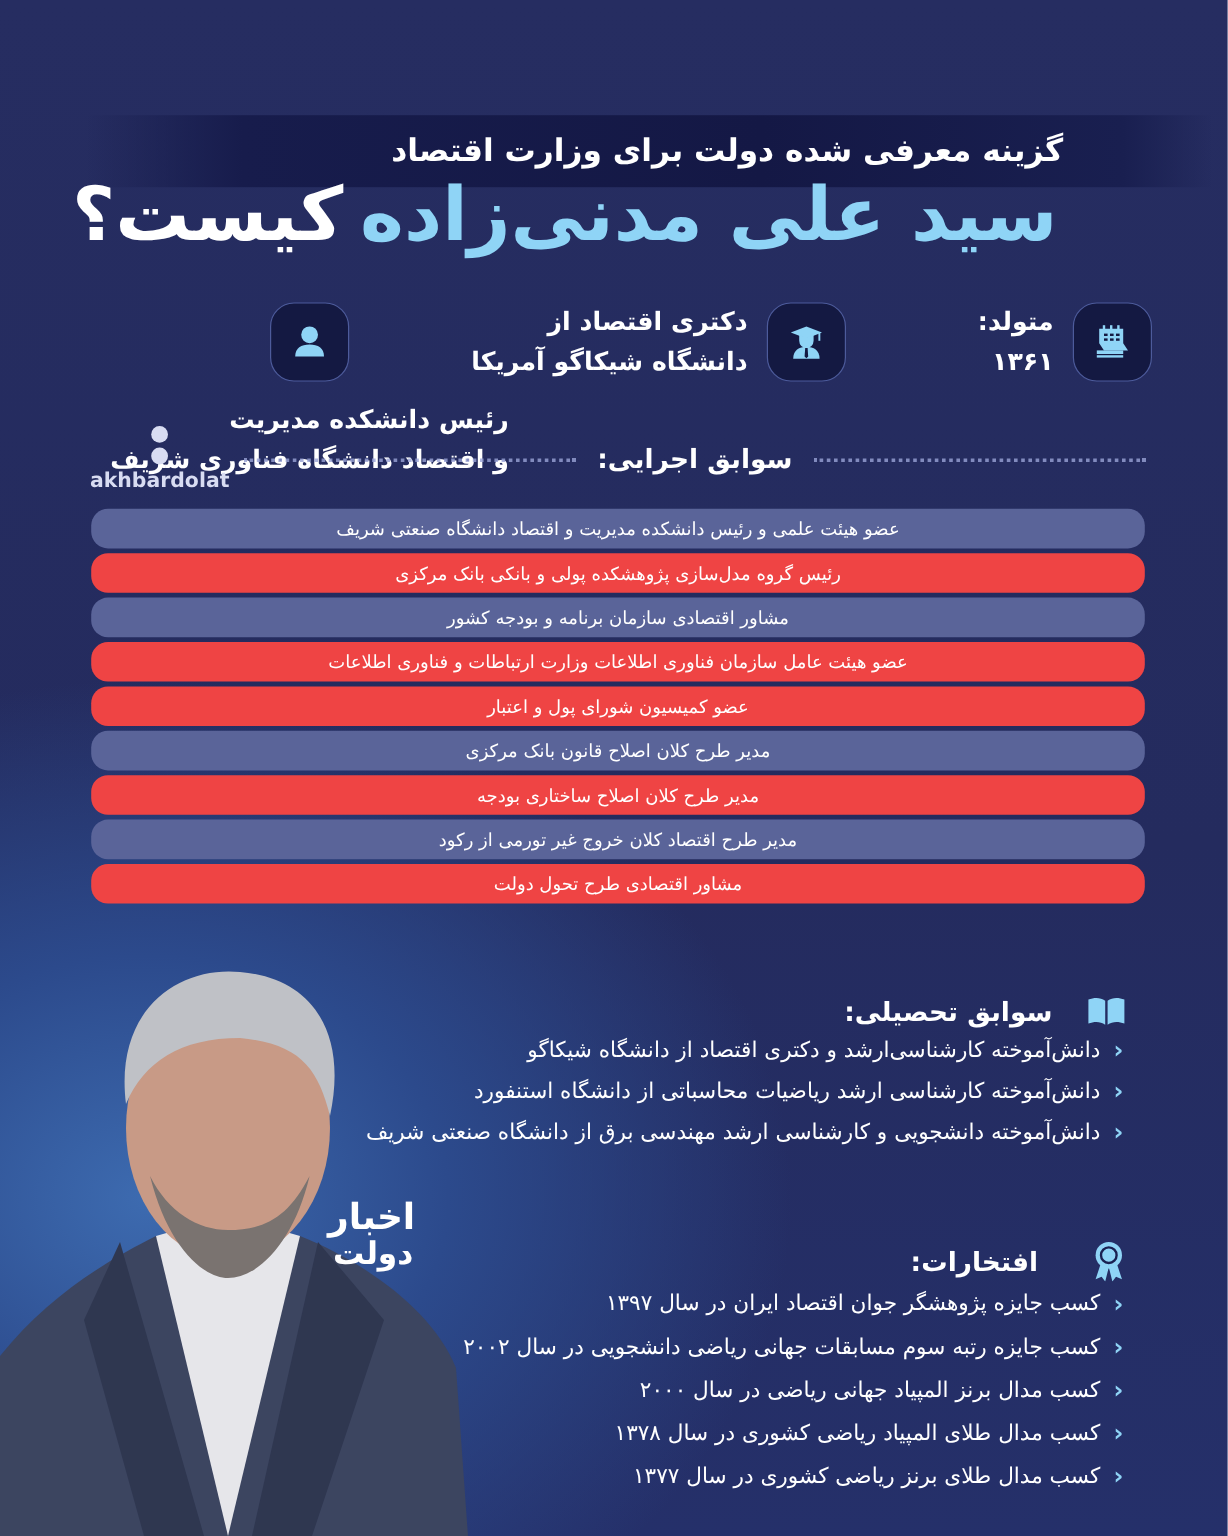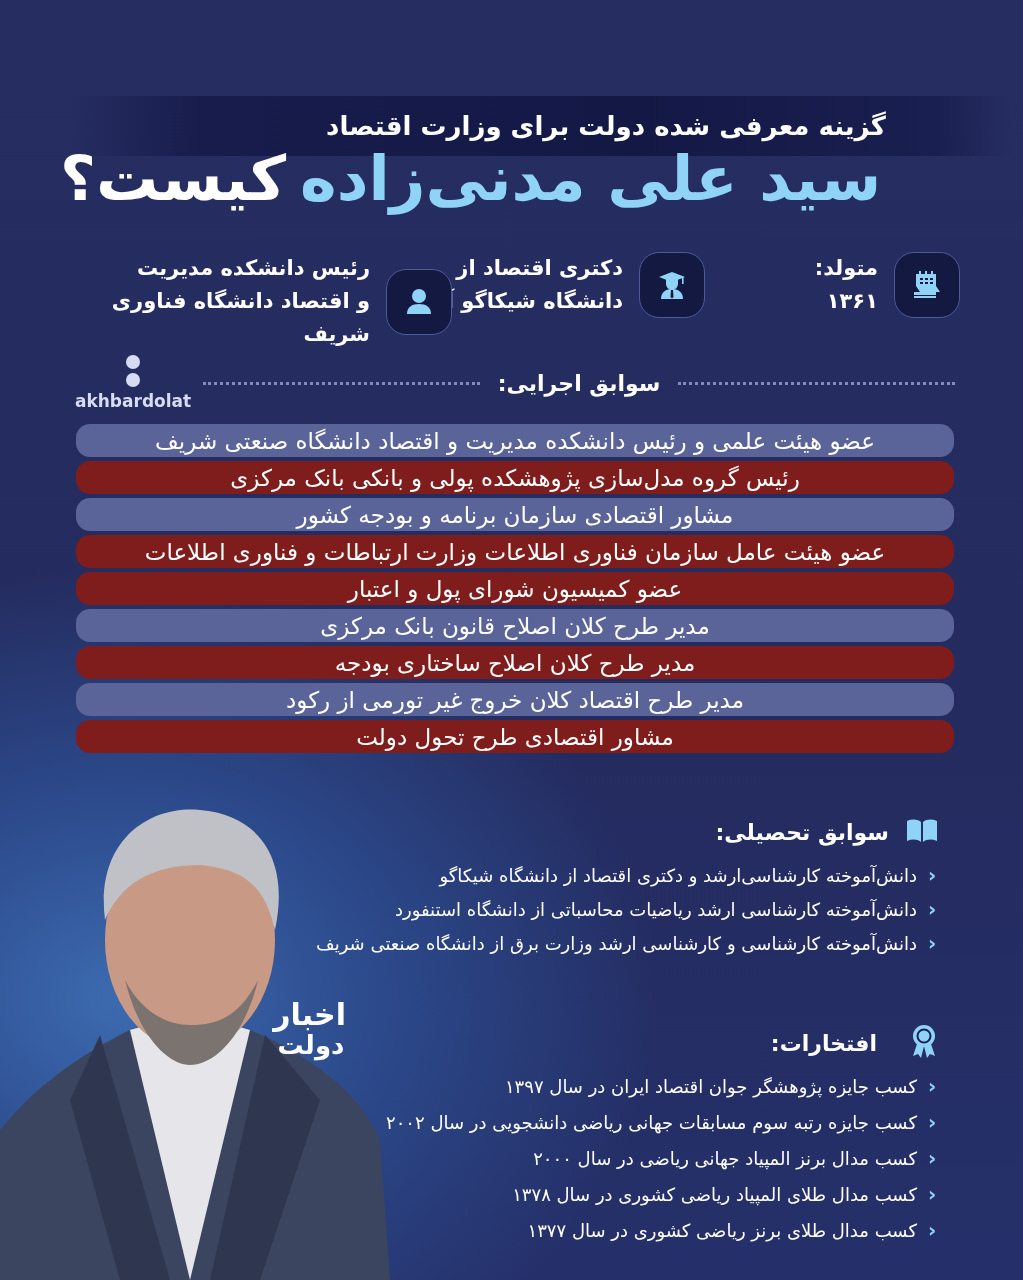--- a/index.html
+++ b/index.html
@@ -26,39 +26,39 @@
 
   .info-row { position: absolute; top: 252px; left: 60px; width: 900px; height: 80px; }
   .info { position: absolute; top: 0; display: flex; align-items: center; gap: 16px; }
   .info .ico {
     width: 64px; height: 64px; border-radius: 20px; background: #141942;
     border: 1.5px solid #4d5b9b; display: flex; align-items: center; justify-content: center; flex: 0 0 auto;
   }
   .info .txt { font-size: 21px; font-weight: bold; line-height: 33px; text-align: right; }
   .info-born { right: 0; }
   .info-phd { right: 255px; }
-  .info-dean { right: 508px; }
+  .info-dean { right: 536px; flex-direction: column; }
 
   .sec-exec { position: absolute; top: 370px; left: 75px; width: 880px; height: 26px; display: flex; align-items: center; }
   .dots { flex: 1; height: 0; border-top: 3px dotted #9aa3d6; opacity: .8; }
   .sec-title { font-size: 22px; font-weight: bold; margin: 0 18px; white-space: nowrap; }
   .handle { display: flex; align-items: center; gap: 4px; font-size: 17px; font-weight: bold; color: #d8dcf2; direction: ltr; margin-right: 12px; flex-direction: column; }
   .handle .c { width: 14px; height: 14px; border-radius: 50%; background: #d8dcf2; display: inline-block; position: relative; }
 
   .exec-list { position: absolute; top: 424px; left: 76px; width: 878px; }
   .exec-item {
     height: 33px; margin-bottom: 4px; border-radius: 14px;
     display: flex; align-items: center; justify-content: center;
-    font-size: 23px; color: #ffffff;
+    font-size: 15px; color: #ffffff;
   }
   .exec-item.light { background: #5a6499; }
-  .exec-item.dark { background: #7f1d1d; }
+  .exec-item.dark { background: #ef4444; }
 
   .sec-edu { position: absolute; top: 816px; right: 84px; display: flex; align-items: center; gap: 12px; }
-  .sec-edu .sec-title, .sec-awards .sec-title { margin: 4px; }
+  .sec-edu .sec-title, .sec-awards .sec-title { margin: 16px; }
   .edu-list { position: absolute; top: 858px; right: 84px; }
   .bullet { display: flex; align-items: center; gap: 8px; height: 34px; font-size: 18px; color: #ffffff; white-space: nowrap; }
   .chev { color: #8fd4f6; font-size: 20px; font-weight: bold; width: 14px; text-align: center; }
 
   .sec-awards { position: absolute; top: 1024px; right: 84px; display: flex; align-items: center; gap: 28px; }
   .award-list { position: absolute; top: 1068px; right: 84px; }
   .award-list .bullet { height: 36px; }
 
   .portrait { position: absolute; left: 0; top: 800px; width: 390px; height: 480px; }
   .logo { position: absolute; left: 276px; top: 1000px; width: 70px; text-align: center; font-weight: bold; color: #fff; line-height: 30px; }
@@ -186,21 +186,21 @@
   <div class="bullet">
       <span class="chev">‹</span>
       <span>دانش‌آموخته کارشناسی‌ارشد و دکتری اقتصاد از دانشگاه شیکاگو</span>
     </div>
   <div class="bullet">
       <span class="chev">‹</span>
       <span>دانش‌آموخته کارشناسی ارشد ریاضیات محاسباتی از دانشگاه استنفورد</span>
     </div>
   <div class="bullet">
       <span class="chev">‹</span>
-      <span>دانش‌آموخته کارشناسی و کارشناسی ارشد وزارت برق از دانشگاه صنعتی شریف</span>
+      <span>دانش‌آموخته دانشجویی و کارشناسی ارشد مهندسی برق از دانشگاه صنعتی شریف</span>
     </div>
 </div>
 
 <div class="sec-awards">
   <span>
     <svg width="30" height="34" viewBox="0 0 30 34">
       <path d="M8 20 L4 32 L9 30 L12 34 L15 22 Z" fill="#8fd4f6"></path>
       <path d="M22 20 L26 32 L21 30 L18 34 L15 22 Z" fill="#8fd4f6"></path>
       <circle cx="15" cy="12" r="11" fill="#8fd4f6"></circle>
       <circle cx="15" cy="12" r="6.5" fill="none" stroke="#1a2152" stroke-width="2"></circle>

